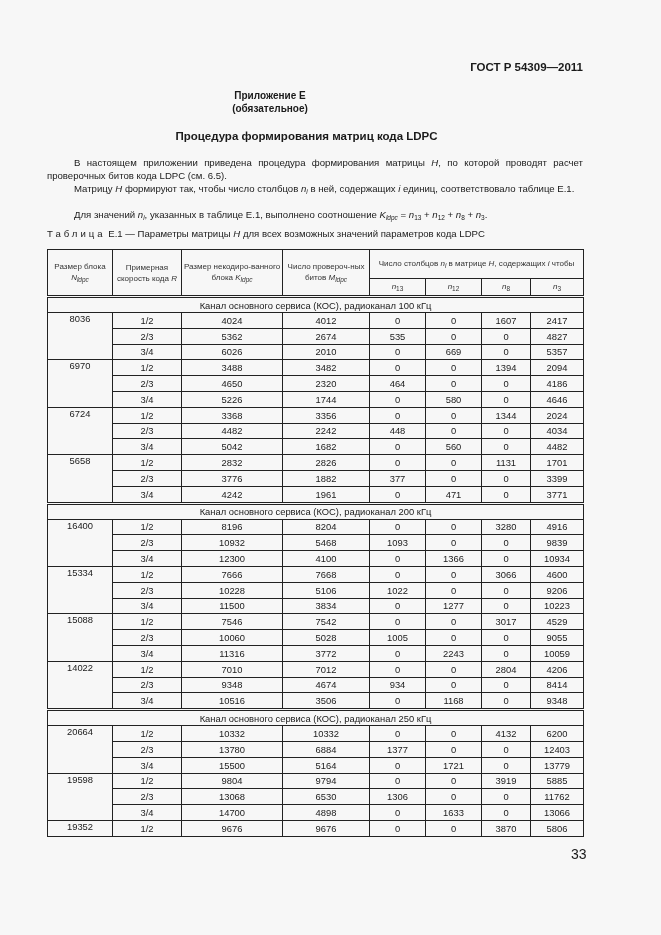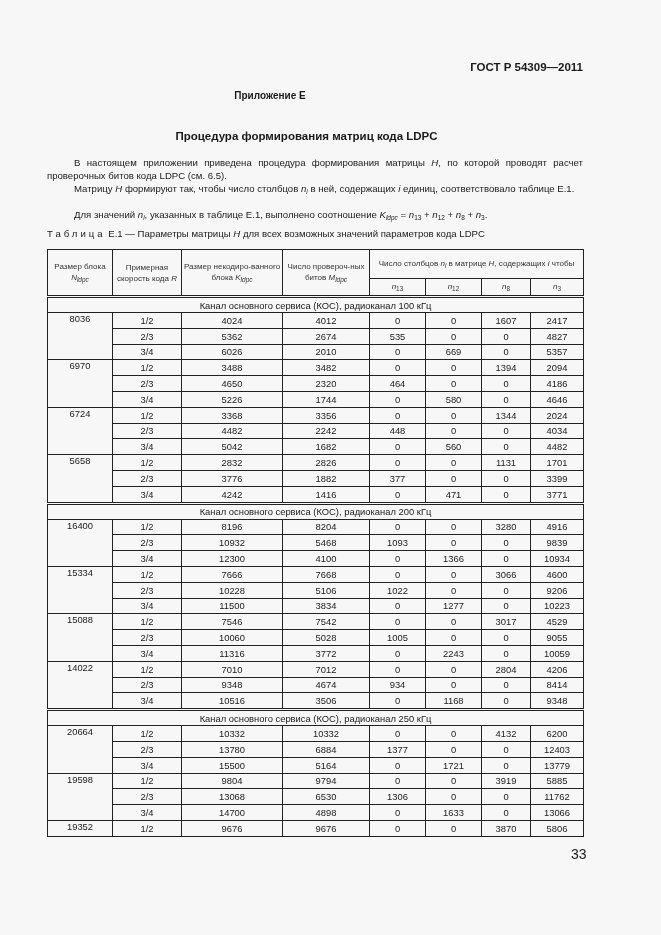--- a/index.html
+++ b/index.html
@@ -30,20 +30,21 @@
   table.t tbody tr.d td { height: 14.8px; }
   .pnum { position: absolute; top: 846px; left: 571px; font-size: 14px; }
 </style>
 </head>
 <body>
 
 <div class="std">ГОСТ Р 54309—2011</div>
 
 <div class="app">
   <div>Приложение Е</div>
+  <div>(обязательное)</div>
 </div>
 
 <div class="ptitle">Процедура формирования матриц кода LDPC</div>
 
 <div class="para ind p1"><span>В настоящем приложении приведена процедура формирования матрицы </span><i>H</i><span>, по которой проводят расчет проверочных битов кода LDPC (см. 6.5).</span></div>
 
 <div class="para ind p2"><span>Матрицу </span><i>H</i><span> формируют так, чтобы число столбцов </span><i>n</i><sub><i>i</i></sub><span> в ней, содержащих </span><i>i</i><span> единиц, соответствовало таблице Е.1.</span></div>
 
 <div class="para ind p3"><span>Для значений </span><i>n</i><sub><i>i</i></sub><span>, указанных в таблице Е.1, выполнено соотношение </span><i>K</i><sub><i>ldpc</i></sub><span> = </span><i>n</i><sub>13</sub><span> + </span><i>n</i><sub>12</sub><span> + </span><i>n</i><sub>8</sub><span> + </span><i>n</i><sub>3</sub><span>.</span></div>
 
@@ -178,21 +179,21 @@
         <td>3776</td>
         <td>1882</td>
         <td>377</td>
         <td>0</td>
         <td>0</td>
         <td>3399</td>
       </tr>
       <tr class="d">
         <td>3/4</td>
         <td>4242</td>
-        <td>1416</td>
+        <td>1961</td>
         <td>0</td>
         <td>471</td>
         <td>0</td>
         <td>3771</td>
       </tr>
       <tr class="sec">
         <td colspan="8">Канал основного сервиса (КОС), радиоканал 200 кГц</td>
       </tr>
       <tr class="d">
         <td rowspan="3" style="vertical-align: top;">16400</td>

